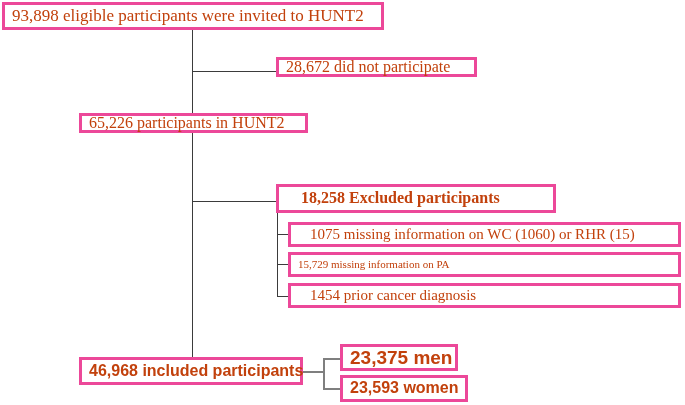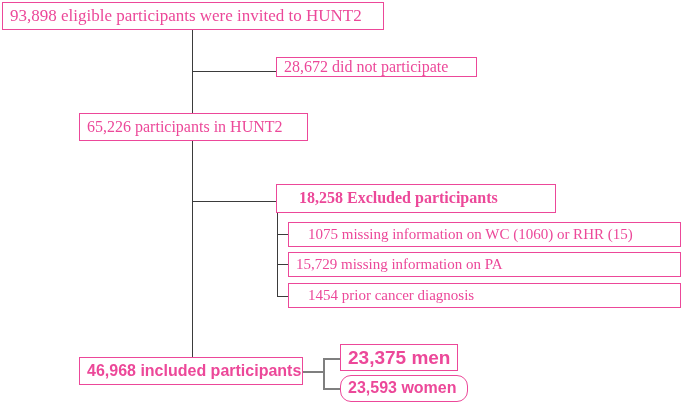--- a/index.html
+++ b/index.html
@@ -11,25 +11,25 @@
     position: relative;
     width: 685px;
     height: 405px;
     background: #ffffff;
     overflow: hidden;
     font-family: "Liberation Serif", "DejaVu Serif", serif;
   }
   .box {
     position: absolute;
     box-sizing: border-box;
-    border: 1px solid #ec4899;
+    border: 3px solid #ec4899;
     background: #ffffff;
     display: flex;
     align-items: center;
-    color: #ec4899;
+    color: #c2410c;
     white-space: nowrap;
     z-index: 3;
   }
   .box.serif {
     font-family: "Liberation Serif", "DejaVu Serif", serif;
   }
   .box.sans {
     font-family: "Liberation Sans", "DejaVu Sans", sans-serif;
     font-weight: bold;
   }
@@ -71,45 +71,45 @@
   <div class="line thick hline" style="left:323px; top:388px; width:18px; height:2px;"></div>
 
   <div class="box serif" style="left:2px; top:2px; width:382px; height:28px; font-size:17px;">
     <span class="txt">93,898 eligible participants were invited to HUNT2</span>
   </div>
 
   <div class="box serif" style="left:276px; top:57px; width:201px; height:20px; font-size:16px;">
     <span class="txt">28,672 did not participate</span>
   </div>
 
-  <div class="box serif" style="left:79px; top:113px; width:229px; height:28px; font-size:16px;">
+  <div class="box serif" style="left:79px; top:113px; width:229px; height:20px; font-size:16px;">
     <span class="txt">65,226 participants in HUNT2</span>
   </div>
 
   <div class="box serif" style="left:276px; top:184px; width:280px; height:29px; font-size:16px; font-weight:bold;">
     <span class="txt" style="padding-left:22px;">18,258 Excluded participants</span>
   </div>
 
   <div class="box serif" style="left:288px; top:222px; width:393px; height:25px; font-size:15px;padding-left:12px;">
     <span class="txt">1075 missing information on WC (1060) or RHR (15)</span>
   </div>
 
-  <div class="box serif" style="left:288px; top:252px; width:393px; height:25px; font-size:15px;">
+  <div class="box serif" style="left:288px; top:252px; width:393px; height:25px; font-size:11px;">
     <span class="txt">15,729 missing information on PA</span>
   </div>
 
   <div class="box serif" style="left:288px; top:283px; width:393px; height:25px; font-size:15px;padding-left:12px;">
     <span class="txt">1454 prior cancer diagnosis</span>
   </div>
 
   <div class="box sans" style="left:79px; top:357px; width:224px; height:28px; font-size:16px;">
     <span class="txt">46,968 included participants</span>
   </div>
 
   <div class="box sans" style="left:340px; top:344px; width:118px; height:27px; font-size:19px;">
     <span class="txt">23,375 men</span>
   </div>
 
-  <div class="box sans" style="left:340px; top:375px; width:128px; height:27px; font-size:16px;border-radius:11px;">
+  <div class="box sans" style="left:340px; top:375px; width:128px; height:27px; font-size:16px;">
     <span class="txt">23,593 women</span>
   </div>
 
 </div>
 
 </body></html>

